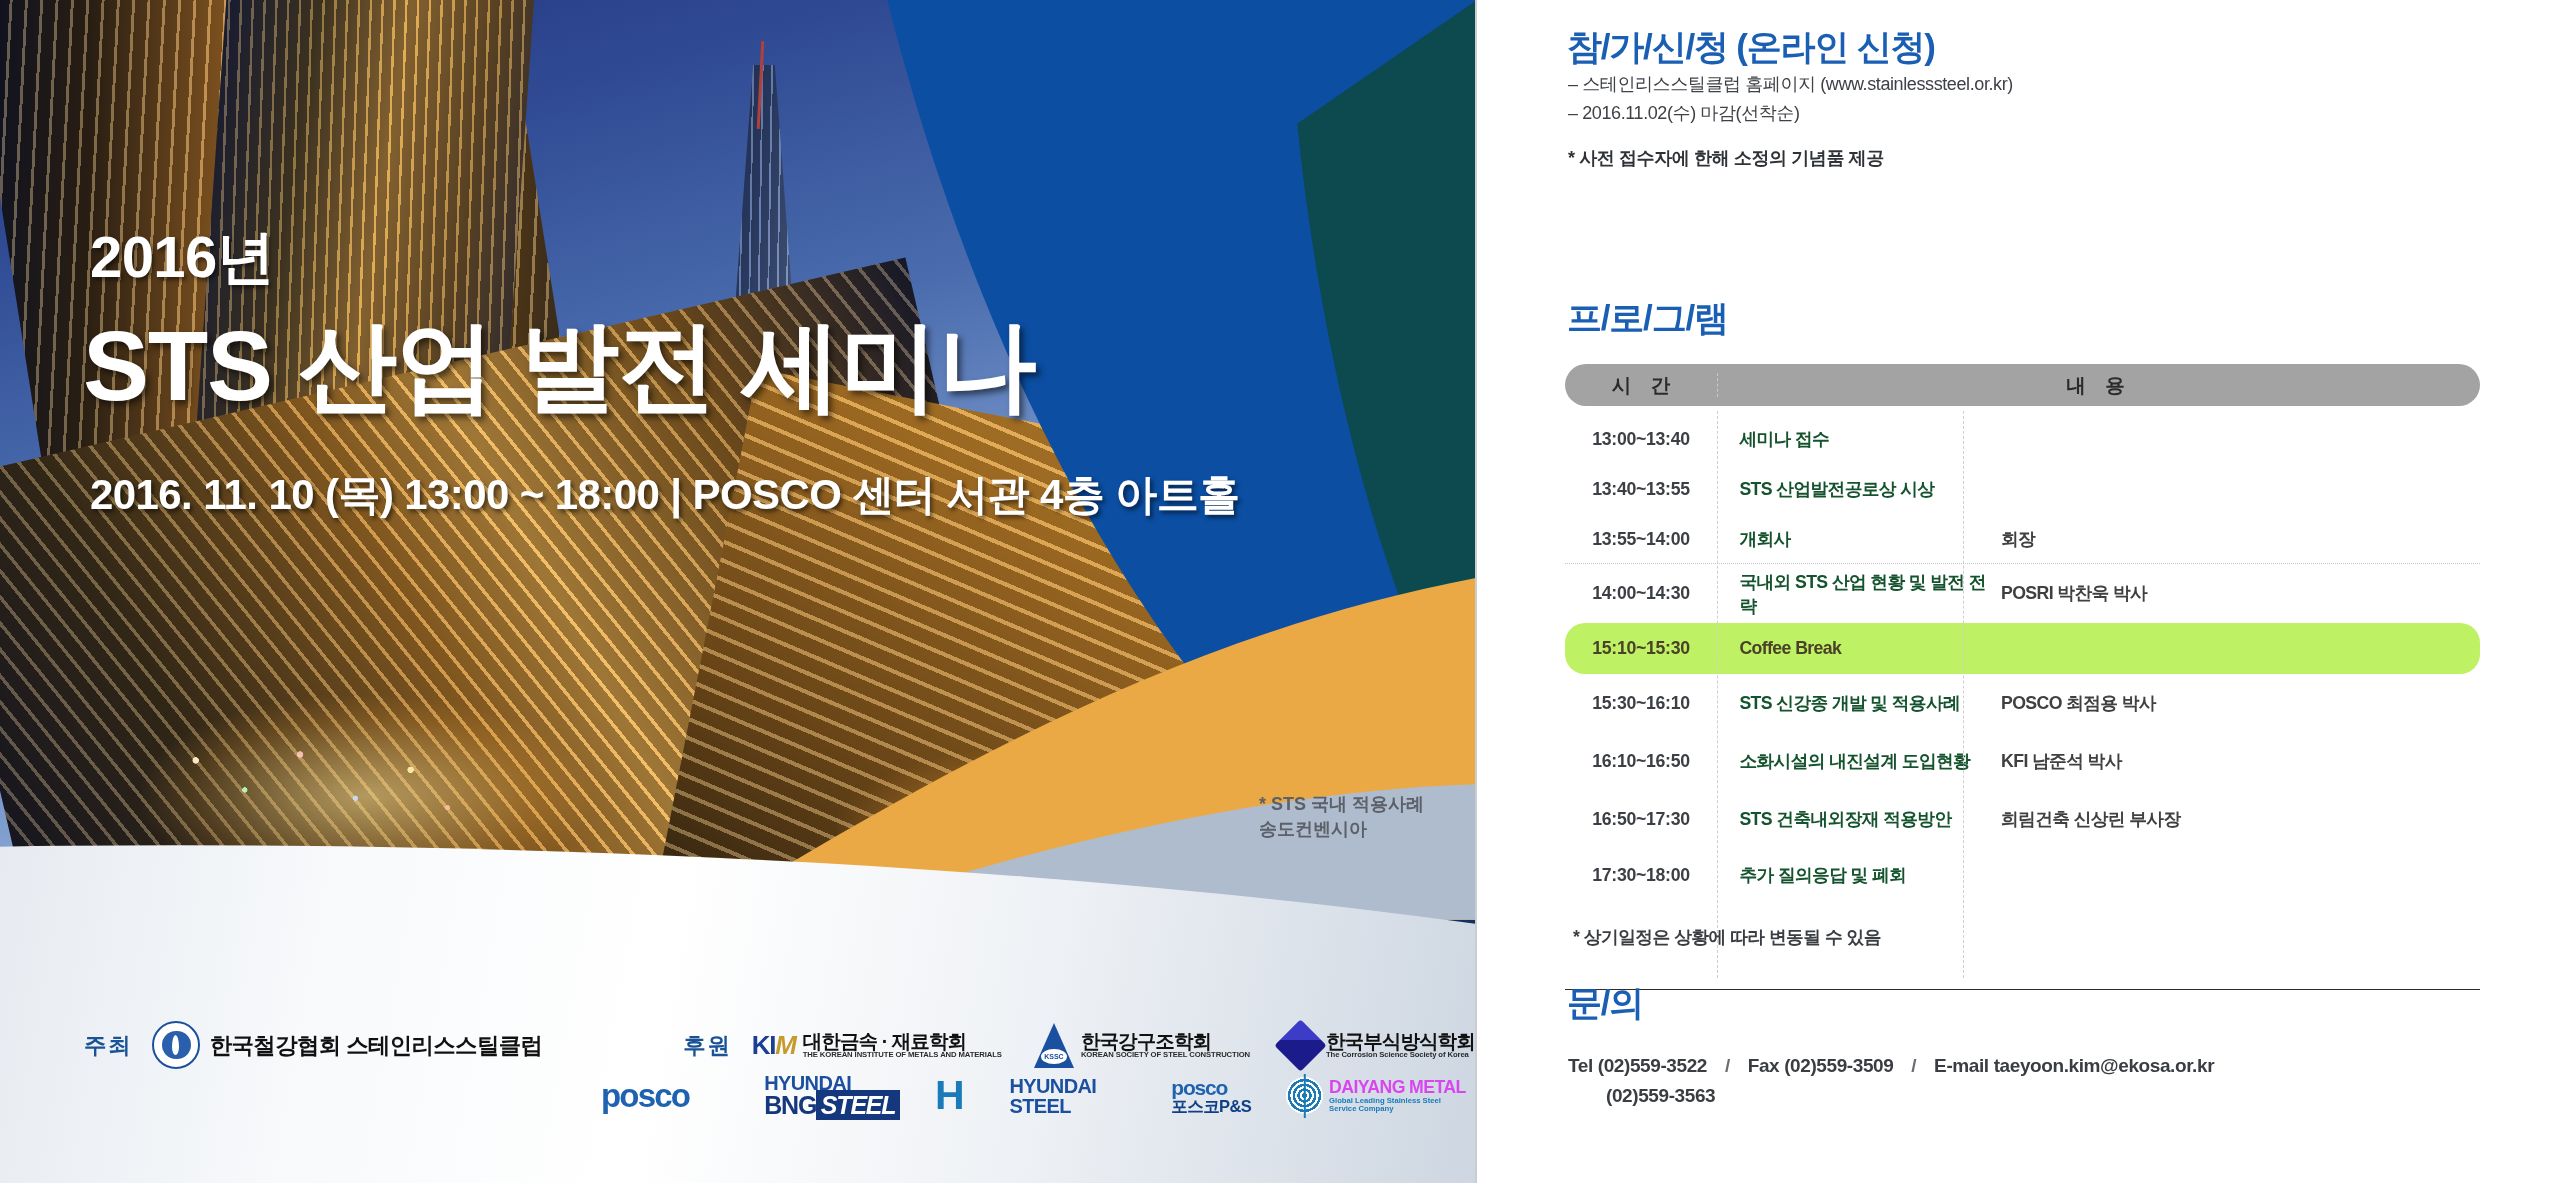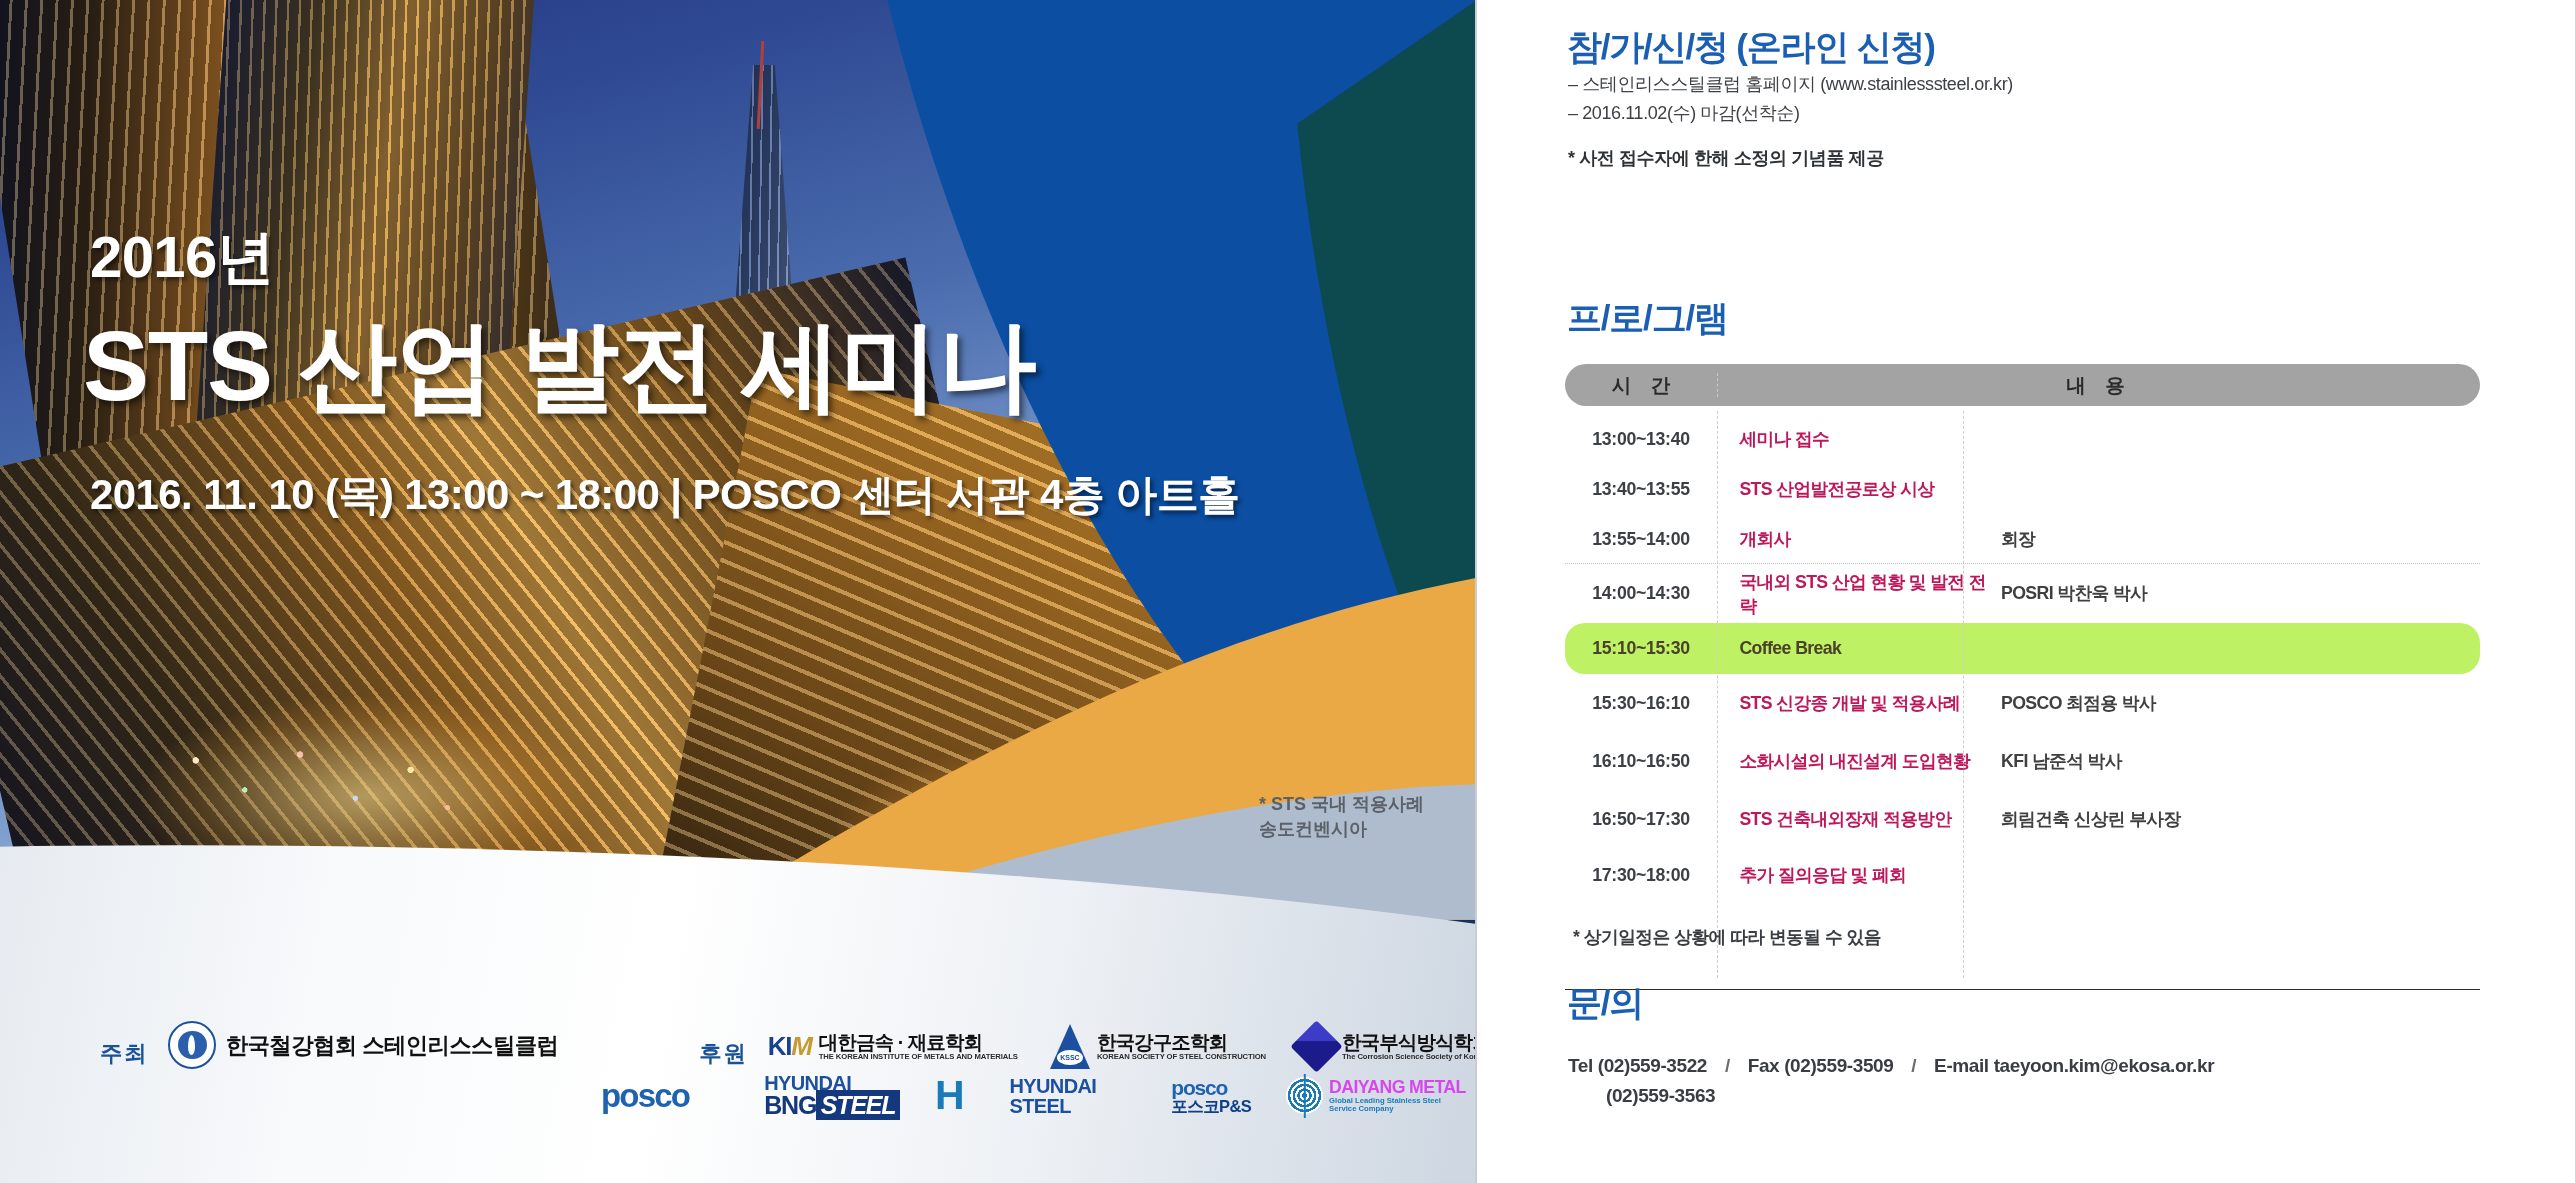--- a/index.html
+++ b/index.html
@@ -66,21 +66,21 @@
   .t-main{position:absolute;left:83px;top:301px;font-size:99px;font-weight:bold;color:#fff;
           letter-spacing:-1.2px;text-shadow:3.5px 4.1px 5.9px rgba(0,0,0,.55);white-space:nowrap;}
   .t-sub{position:absolute;left:90px;top:467px;font-size:42px;font-weight:bold;color:#fff;
           letter-spacing:-0.6px;text-shadow:2.4px 2.9px 4.7px rgba(0,0,0,.55);white-space:nowrap;}
   .photo-note{position:absolute;left:1259px;top:792px;width:212px;text-align:left;
           font-size:18px;font-weight:bold;color:#5c6068;line-height:1.38;}
 
   
   .logobar{position:absolute;left:0;top:1014px;width:1477px;height:171px;}
   .lrow{position:absolute;display:flex;align-items:center;}
-  .lrow1{left:100px;top:7px;align-items:flex-end;}
+  .lrow1{left:84px;top:7px;}
   .lrow2{left:601px;top:59px;}
   .roleword{font-size:22.4px;font-weight:bold;color:#1a5296;letter-spacing:1.8px;margin-right:20px;white-space:nowrap;}
   .logo-kosa{display:flex;align-items:center;gap:9.4px;}
   .seal{width:44px;height:44px;border-radius:50%;border:2.9px solid #1b4fa0;position:relative;background:#fff;flex:0 0 auto;}
   .seal:before{content:"";position:absolute;left:7.7px;top:7.7px;right:7.7px;bottom:7.7px;border-radius:50%;
         background:#2a5fae;}
   .seal:after{content:"";position:absolute;left:17.7px;top:11.8px;width:7px;height:20px;border-radius:50% 50% 50% 50%/60% 60% 40% 40%;background:#fff;}
   .kosaText{font-size:22.4px;font-weight:bold;color:#111;white-space:nowrap;letter-spacing:-0.6px;}
 
   .sponsors{display:flex;align-items:center;gap:32px;}
@@ -125,21 +125,21 @@
 
   
   .tbl{position:absolute;left:1565px;top:364px;width:915px;}
   .thead{height:42px;border-radius:21px;background:#a3a3a3;display:flex;align-items:center;position:relative;}
   .thead .cTime{width:152px;text-align:center;font-size:19.5px;font-weight:bold;color:#2b2b2b;letter-spacing:7px;text-indent:7px;}
   .thead .cBody{flex:1;text-align:center;font-size:19.5px;font-weight:bold;color:#2b2b2b;letter-spacing:7px;text-indent:7px;padding-right:5.9px;}
   .thead .vsep{position:absolute;left:152px;top:9.4px;bottom:9.4px;width:0;border-left:1.2px dashed #c9c9c9;}
 
   .trow{position:relative;display:flex;align-items:center;min-height:37px;}
   .trow .cTime{width:152px;text-align:center;font-size:17.7px;color:#3c3f44;font-weight:bold;letter-spacing:-0.3px;}
-  .trow .cTitle{width:271px;font-size:17.7px;color:#be185d;font-weight:bold;letter-spacing:-0.6px;padding-left:22.4px;box-sizing:border-box;}
+  .trow .cTitle{width:271px;font-size:17.7px;color:#14532d;font-weight:bold;letter-spacing:-0.6px;padding-left:22.4px;box-sizing:border-box;}
   .trow .cWho{flex:1;font-size:17.7px;color:#404040;font-weight:bold;letter-spacing:-0.6px;padding-left:13px;line-height:1.28;box-sizing:border-box;}
   .trow.hl{background:#bef264;border-radius:20px;}
   .trow.hl .cTitle,.trow.hl .cTime{color:#4a4128;}
   .vline{position:absolute;left:1717px;width:0;border-left:1.2px dashed #cfcfcf;}
   .vline2{position:absolute;left:1963px;width:0;border-left:1.2px dashed #cfcfcf;}
   .hdash{position:absolute;left:1565px;width:915px;border-top:1.2px dotted #c4c4c4;}
   .hsolid{position:absolute;left:1565px;width:915px;border-top:1.8px solid #2b2b2b;}
 
   .notes{position:absolute;left:1573px;top:925px;font-size:17.7px;font-weight:bold;color:#3a3d42;letter-spacing:-0.5px;white-space:nowrap;}
   .contact{position:absolute;left:1568px;}

